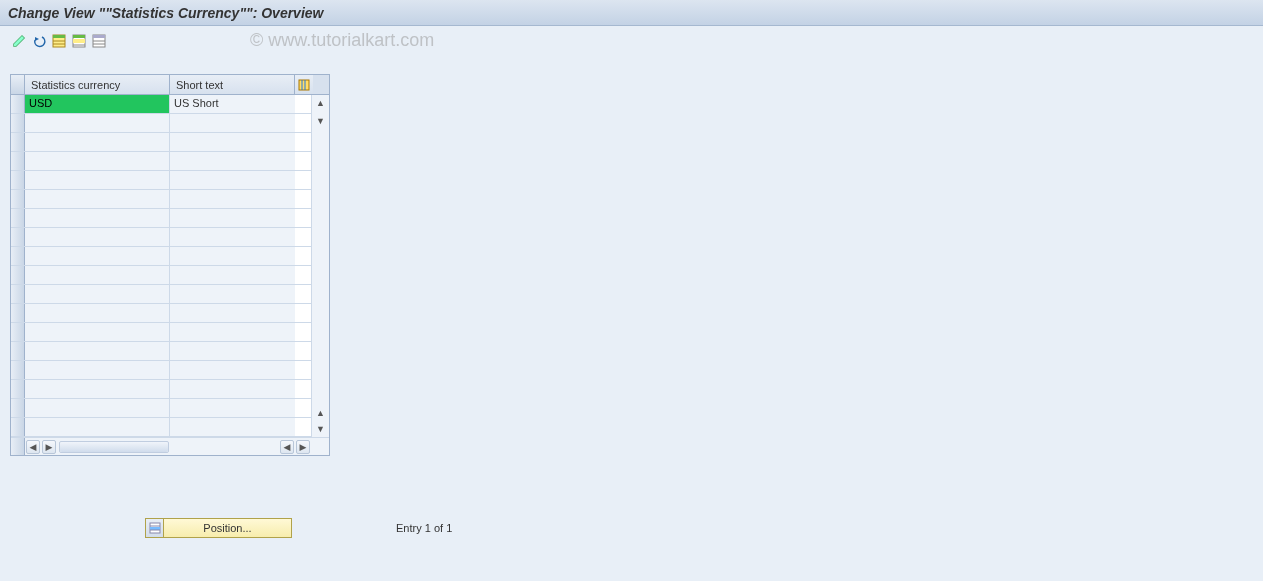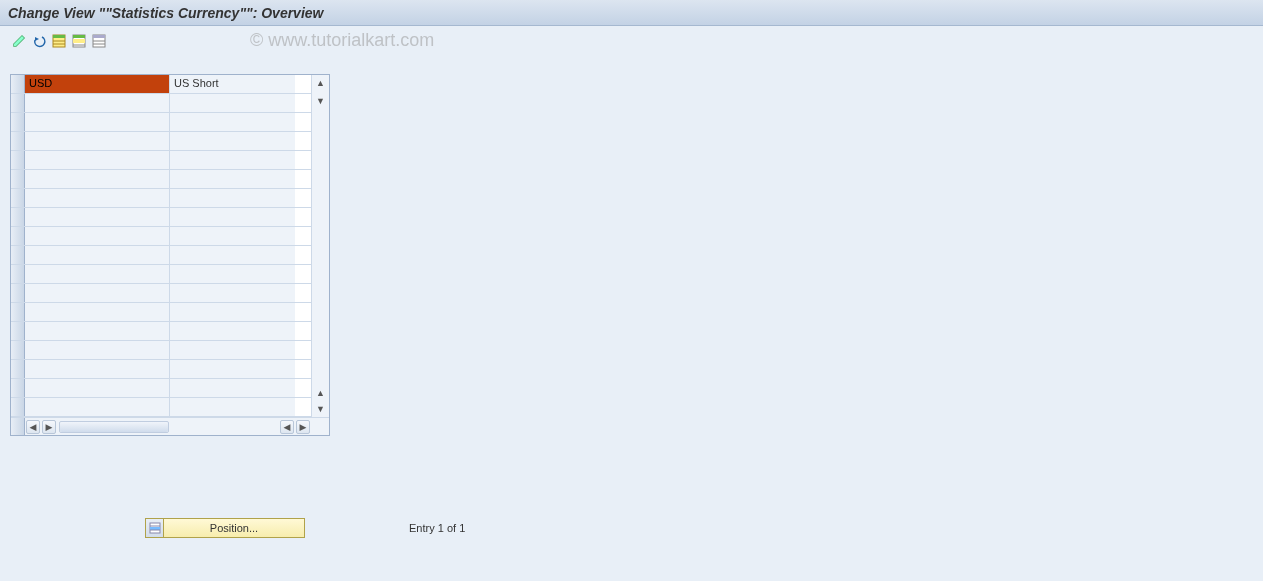--- a/index.html
+++ b/index.html
@@ -116,21 +116,21 @@
       background: #eef3f9;
       overflow: hidden;
       white-space: nowrap;
     }
     .cell.col1 { width: 145px; }
     .cell.col2 { width: 125px; border-right: none;}
     .cell-input {
       background: #fff;
       color: #000;
     }
-    .cell-input.sel { background: #c2410c; }
+    .cell-input.sel { background: #22c55e; }
     .vscroll {
       width: 18px;
       background: #eef3f9;
       display: flex;
       flex-direction: column;
       border-left: 1px solid #cdd9e8;
     }
     .vscroll .arrow {
       height: 16px;
       display:flex; align-items:center; justify-content:center;
@@ -161,21 +161,21 @@
     .hsc-thumb { width:100%; height:100%; background: linear-gradient(#f0f4fa,#d0dcec); border-radius:2px;}
     .footer-row {
       position: absolute;
       left: 145px;
       top: 518px;
       display: flex;
       align-items: center;
       gap: 80px;
     }
     .position-btn {
-      width: 160px;
+      width: 147px;
       height: 20px;
       background: linear-gradient(#fff9d6,#f7edad);
       border: 1px solid #b0a24a;
       display: flex;
       align-items: center;
       cursor: pointer;
       font-size: 11px;
       color: #333;
       padding: 0;
     }
@@ -233,20 +233,32 @@
         <line x1="1" y1="7" x2="13" y2="7" stroke="#888"></line>
         <line x1="1" y1="10" x2="13" y2="10" stroke="#888"></line>
       </svg>
   </button>
 </div>
 
 <div class="watermark">© www.tutorialkart.com</div>
 
 <div class="content-area">
   <div class="table-container">
+    <div class="table-header">
+      <div class="row-selector-head"></div>
+      <div class="col-header col1">Statistics currency</div>
+      <div class="col-header col2">Short text</div>
+      <div class="config-icon-head">
+        <svg width="12" height="12">
+            <rect x="1" y="1" width="10" height="10" fill="#fd6" stroke="#a70"></rect>
+            <line x1="4" y1="1" x2="4" y2="11" stroke="#27d"></line>
+            <line x1="7" y1="1" x2="7" y2="11" stroke="#27d"></line>
+          </svg>
+      </div>
+    </div>
     <div class="table-body">
       <div class="rows-area" id="rows-area">
           <div class="table-row">
             <div class="row-selector"></div>
             <div class="cell col1 cell-input sel">USD</div>
             <div class="cell col2">US Short</div>
           </div>
           <div class="table-row">
             <div class="row-selector"></div>
             <div class="cell col1"></div>

